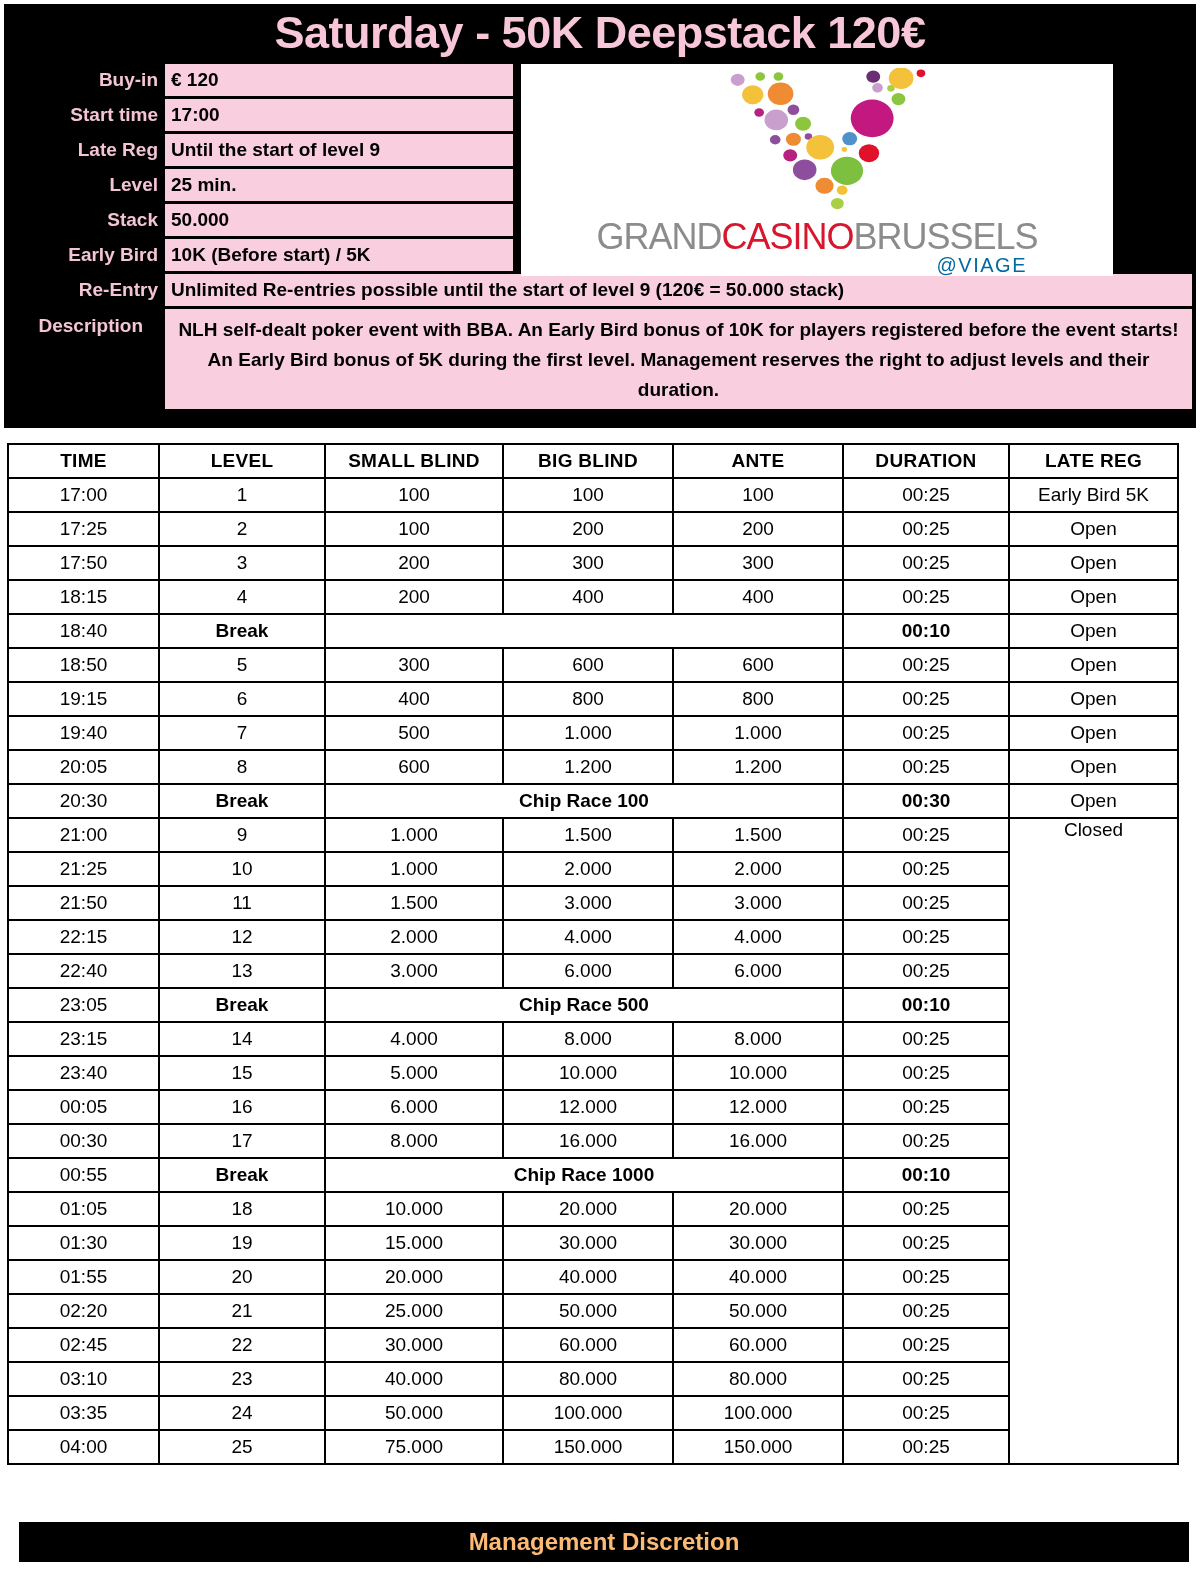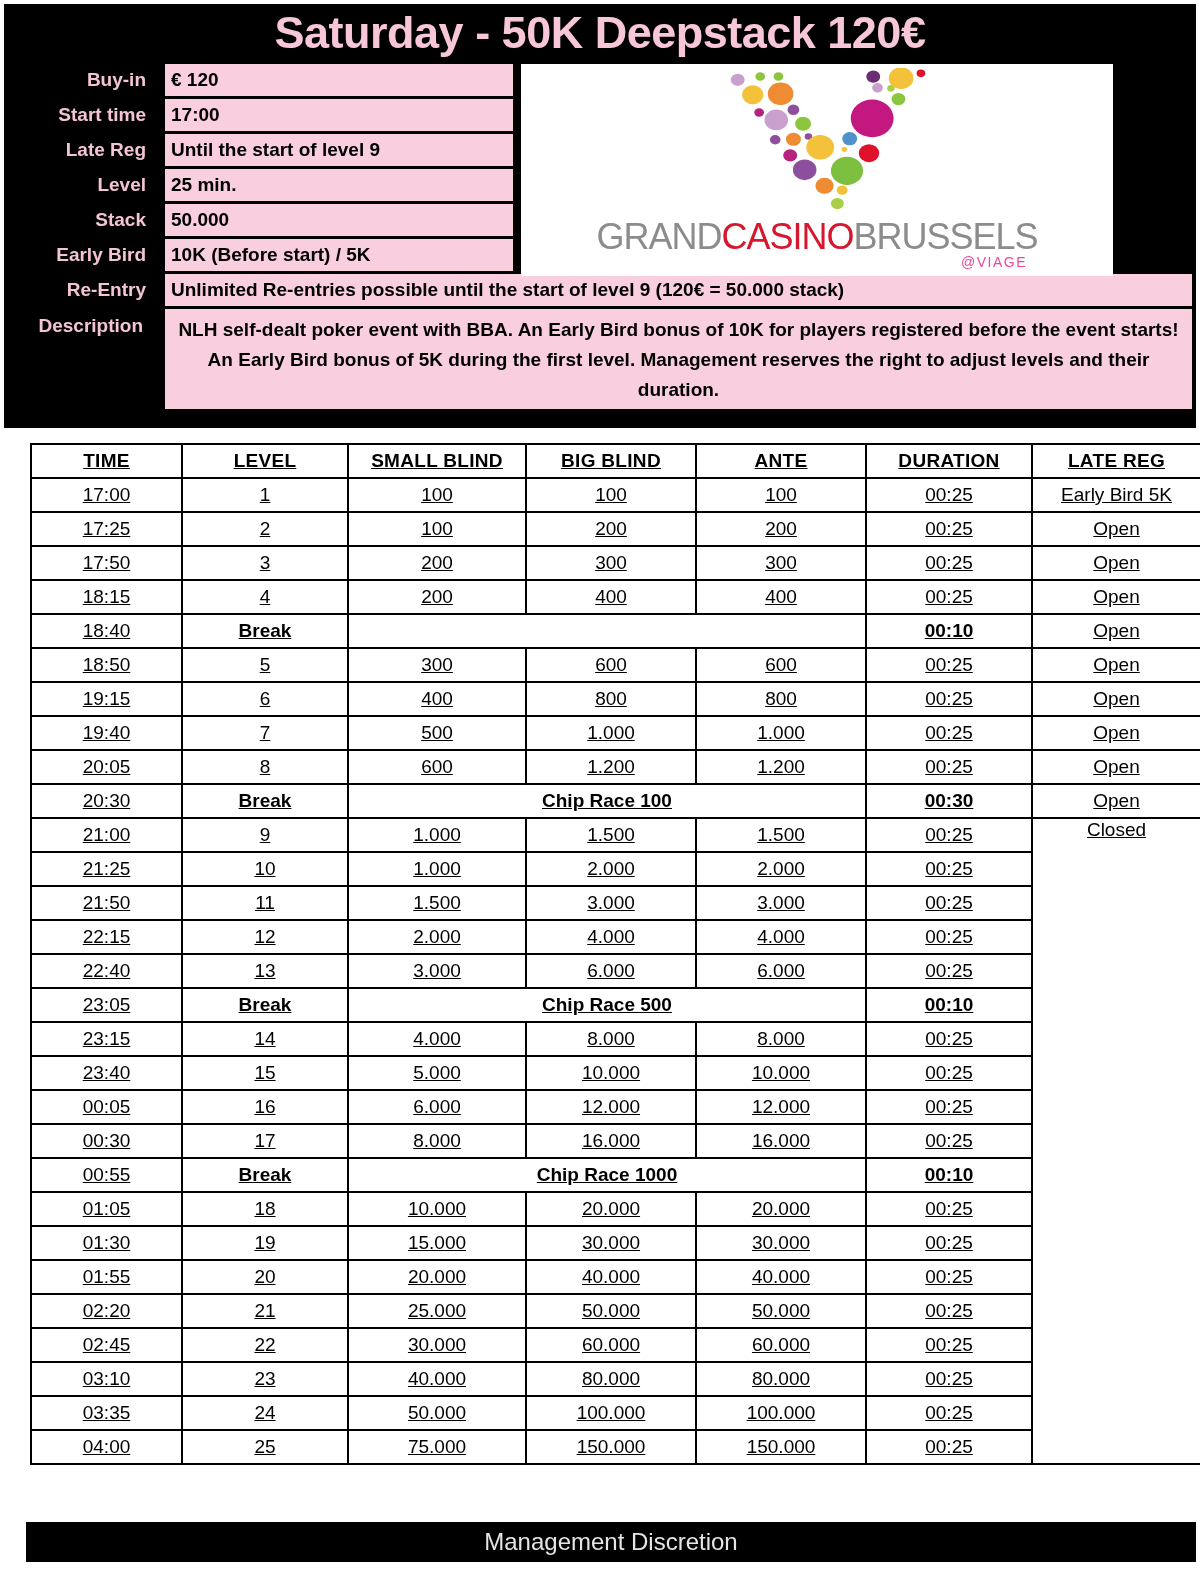--- a/index.html
+++ b/index.html
@@ -29,21 +29,21 @@
     position:absolute;left:0;top:60px;width:1192px;
   }
   .inforow{
     display:flex;align-items:stretch;
     margin-bottom:3px;
   }
   .infolabel{
     width:161px;flex:0 0 161px;
     color:#f3c4d6;
     font-weight:bold;font-size:19px;
-    text-align:right;padding-right:19px;
+    text-align:right;padding-right:7px;
     box-sizing:border-box;
     display:flex;align-items:center;justify-content:flex-end;
   }
   .infoval{
     background:#f9cede;
     color:#000;
     font-weight:bold;font-size:19px;
     padding:16px 6px;
     box-sizing:border-box;
     display:flex;align-items:center;
@@ -75,25 +75,25 @@
     text-align:center;
     font-size:36px;letter-spacing:-1px;
     font-family:"Liberation Sans", sans-serif;
     white-space:nowrap;
   }
   .lt-grand{color:#8c8c8c;}
   .lt-casino{color:#d6172d;}
   .lt-brussels{color:#8c8c8c;}
   .logo-viage{
     position:absolute;right:86px;top:190px;
-    font-size:14px;color:#ec4899;letter-spacing:1.5px;margin-left:8px;
+    font-size:20px;color:#0369a1;letter-spacing:1.5px;margin-left:8px;
   }
 
   
-  .tablewrap{position:absolute;left:30px;top:443px;width:1170px;text-decoration:underline;}
+  .tablewrap{position:absolute;left:7px;top:443px;width:1170px;}
   table.sched{
     border-collapse:collapse;
     width:1170px;
     table-layout:fixed;
   }
   table.sched td{
     border:2px solid #000;
     height:32px;
     text-align:center;
     font-size:19px;
@@ -125,24 +125,24 @@
     padding-top:5px;
     font-size:19px;
     border-top:2px solid #000;
     border-left:2px solid #000;
     border-right:2px solid #000;
     border-bottom:2px solid #000;
   }
 
   
   .footer{
-    position:absolute;left:26px;top:1522px;width:1170px;height:40px;
+    position:absolute;left:19px;top:1522px;width:1170px;height:40px;
     background:#000000;
-    color:#e5e5e5;
-    font-weight:normal;font-size:24px;
+    color:#fdba74;
+    font-weight:bold;font-size:24px;
     display:flex;align-items:center;justify-content:center;
   }
 </style>
 </head>
 <body>
 
 <div class="sheet">
 
   <div class="header">
 

